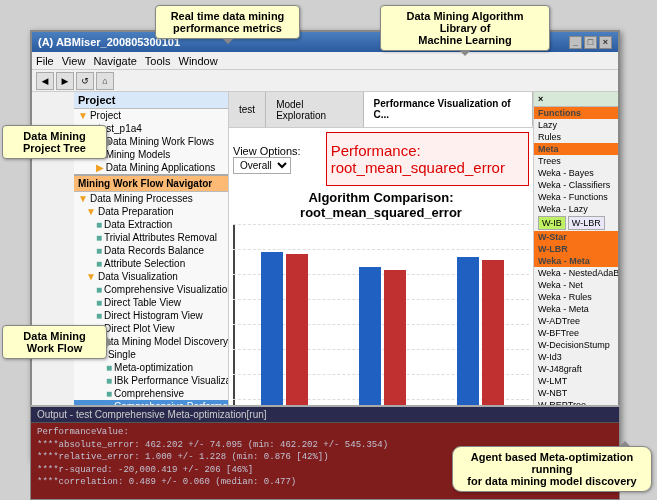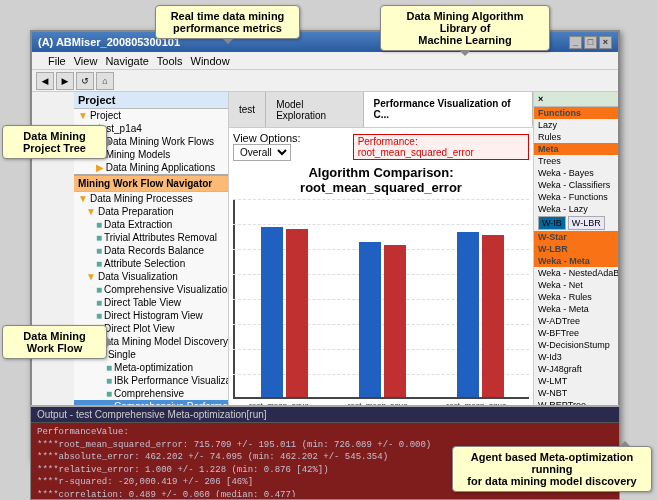--- a/index.html
+++ b/index.html
@@ -51,21 +51,21 @@
       display: flex;
       align-items: center;
       justify-content: center;
       cursor: pointer;
       color: #333;
     }
 
     .menu-bar {
       background: #f0f0f0;
       border-bottom: 1px solid #ccc;
-      padding: 2px 16px;
+      padding: 2px 4px;
       display: flex;
       gap: 8px;
       font-size: 11px;
       height: 18px;
       align-items: center;
     }
 
     .menu-item {
       cursor: pointer;
       color: #000;
@@ -205,25 +205,25 @@
     }
 
     .view-select {
       font-size: 10px;
       border: 1px solid #aaa;
       padding: 1px 2px;
       background: white;
     }
 
     .performance-label {
-      font-size: 10px;
+      font-size: 15px;
       color: #d00;
       background: #fff0f0;
       border: 1px solid #d00;
-      padding: 1px 4px;
+      padding: 9px 4px;
     }
 
     .chart-title {
       text-align: center;
       font-size: 13px;
       font-weight: bold;
       margin-bottom: 4px;
     }
 
     .bar-group {
@@ -393,21 +393,21 @@
 <div class="callout callout-left" style="top: 125px; left: 2px; width: 105px;">
   <span style="white-space: pre-line;">Data Mining
 Project Tree</span>
 </div>
 
 <div class="callout callout-left" style="top: 325px; left: 2px; width: 105px;">
   <span style="white-space: pre-line;">Data Mining
 Work Flow</span>
 </div>
 
-<div class="callout callout-bottom-right" style="bottom: 8px; right: 5px; width: 200px;">
+<div class="callout callout-bottom-right" style="bottom: 8px; right: 5px; width: 200px; border-radius: 9px;">
   <span style="white-space: pre-line;">Agent based Meta-optimization running
 for data mining model discovery</span>
 </div>
 
 <div class="main-window">
 
   <div class="title-bar">
     <span>(A) ABMiser_200805300101</span>
     <div class="title-bar-controls">
       <div class="win-btn">_</div>
@@ -624,21 +624,21 @@
       <div class="right-section-header">Functions</div>
       <div class="right-tree-item">Lazy</div>
       <div class="right-tree-item">Rules</div>
       <div class="right-section-header">Meta</div>
       <div class="right-tree-item">Trees</div>
       <div class="right-tree-item">Weka - Bayes</div>
       <div class="right-tree-item">Weka - Classifiers</div>
       <div class="right-tree-item">Weka - Functions</div>
       <div class="right-tree-item">Weka - Lazy</div>
       <div style="display: flex; gap: 2px; padding: 1px 4px;">
-        <div style="font-size: 9px; background: #0369a1; border: 1px solid #aaa; padding: 1px 3px; cursor: pointer;">W-IB</div>
+        <div style="font-size: 9px; background: #bef264; border: 1px solid #aaa; padding: 1px 3px; cursor: pointer;">W-IB</div>
         <div style="font-size: 9px; background: #e8e8f8; border: 1px solid #aaa; padding: 1px 3px; cursor: pointer;">W-LBR</div>
       </div>
       <div class="right-section-header">W-Star</div>
       <div class="right-section-header">W-LBR</div>
       <div class="right-section-header">Weka - Meta</div>
       <div class="right-tree-item">Weka - NestedAdaBoost...</div>
       <div class="right-tree-item">Weka - Net</div>
       <div class="right-tree-item">Weka - Rules</div>
       <div class="right-tree-item">Weka - Meta</div>
       <div class="right-tree-item">W-ADTree</div>
@@ -652,20 +652,19 @@
       <div class="right-tree-item">W-RandomForest</div>
     </div>
 
   </div>
 </div>
 
 <div class="output-panel">
   <div class="output-title">Output - test Comprehensive Meta-optimization[run]</div>
   <div class="output-content">
     <div>PerformanceValue:</div>
-    <div>****root_mean_squared_error: 715.709 +/- 195.011 (min: 726.089 +/- 0.000)</div>
     <div>****absolute_error: 462.202 +/- 74.095 (min: 462.202 +/- 545.354)</div>
     <div>****relative_error: 1.000 +/- 1.228 (min: 0.876 [42%])</div>
     <div>****r-squared: -20,000.419 +/- 206 [46%]</div>
     <div>****correlation: 0.489 +/- 0.060 (median: 0.477)</div>
 
   </div>
 </div>
 
 </body></html>

